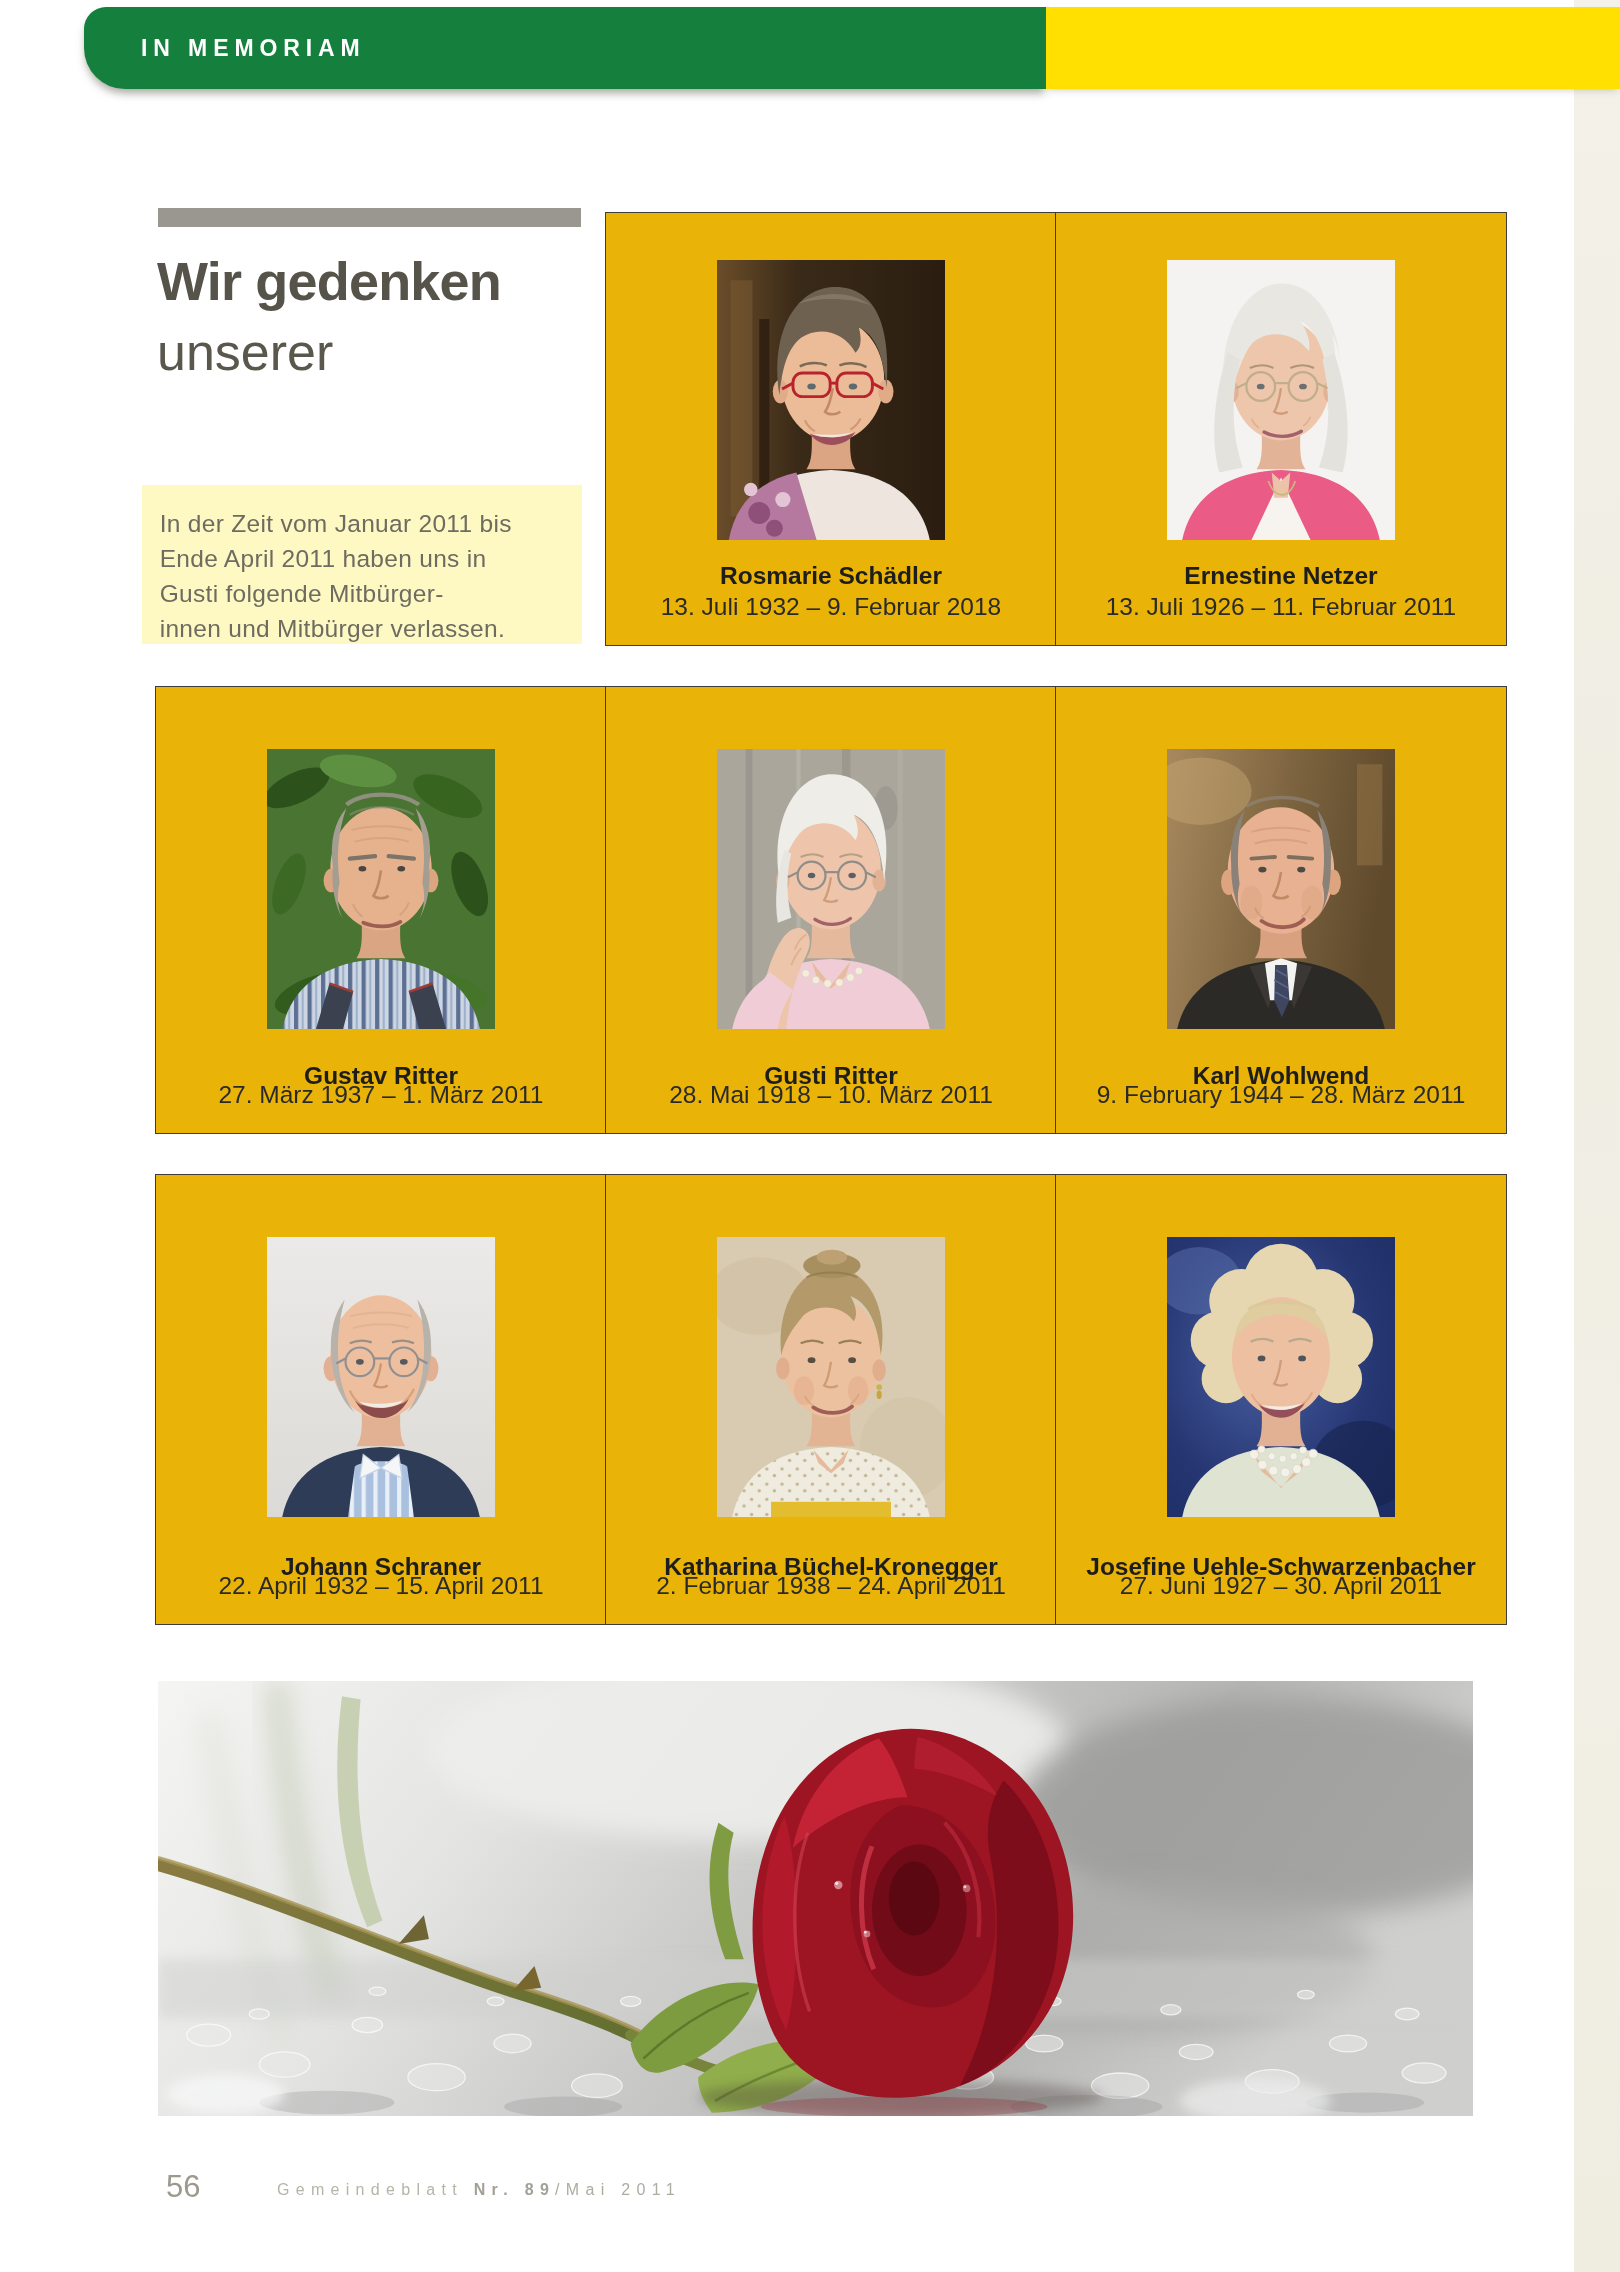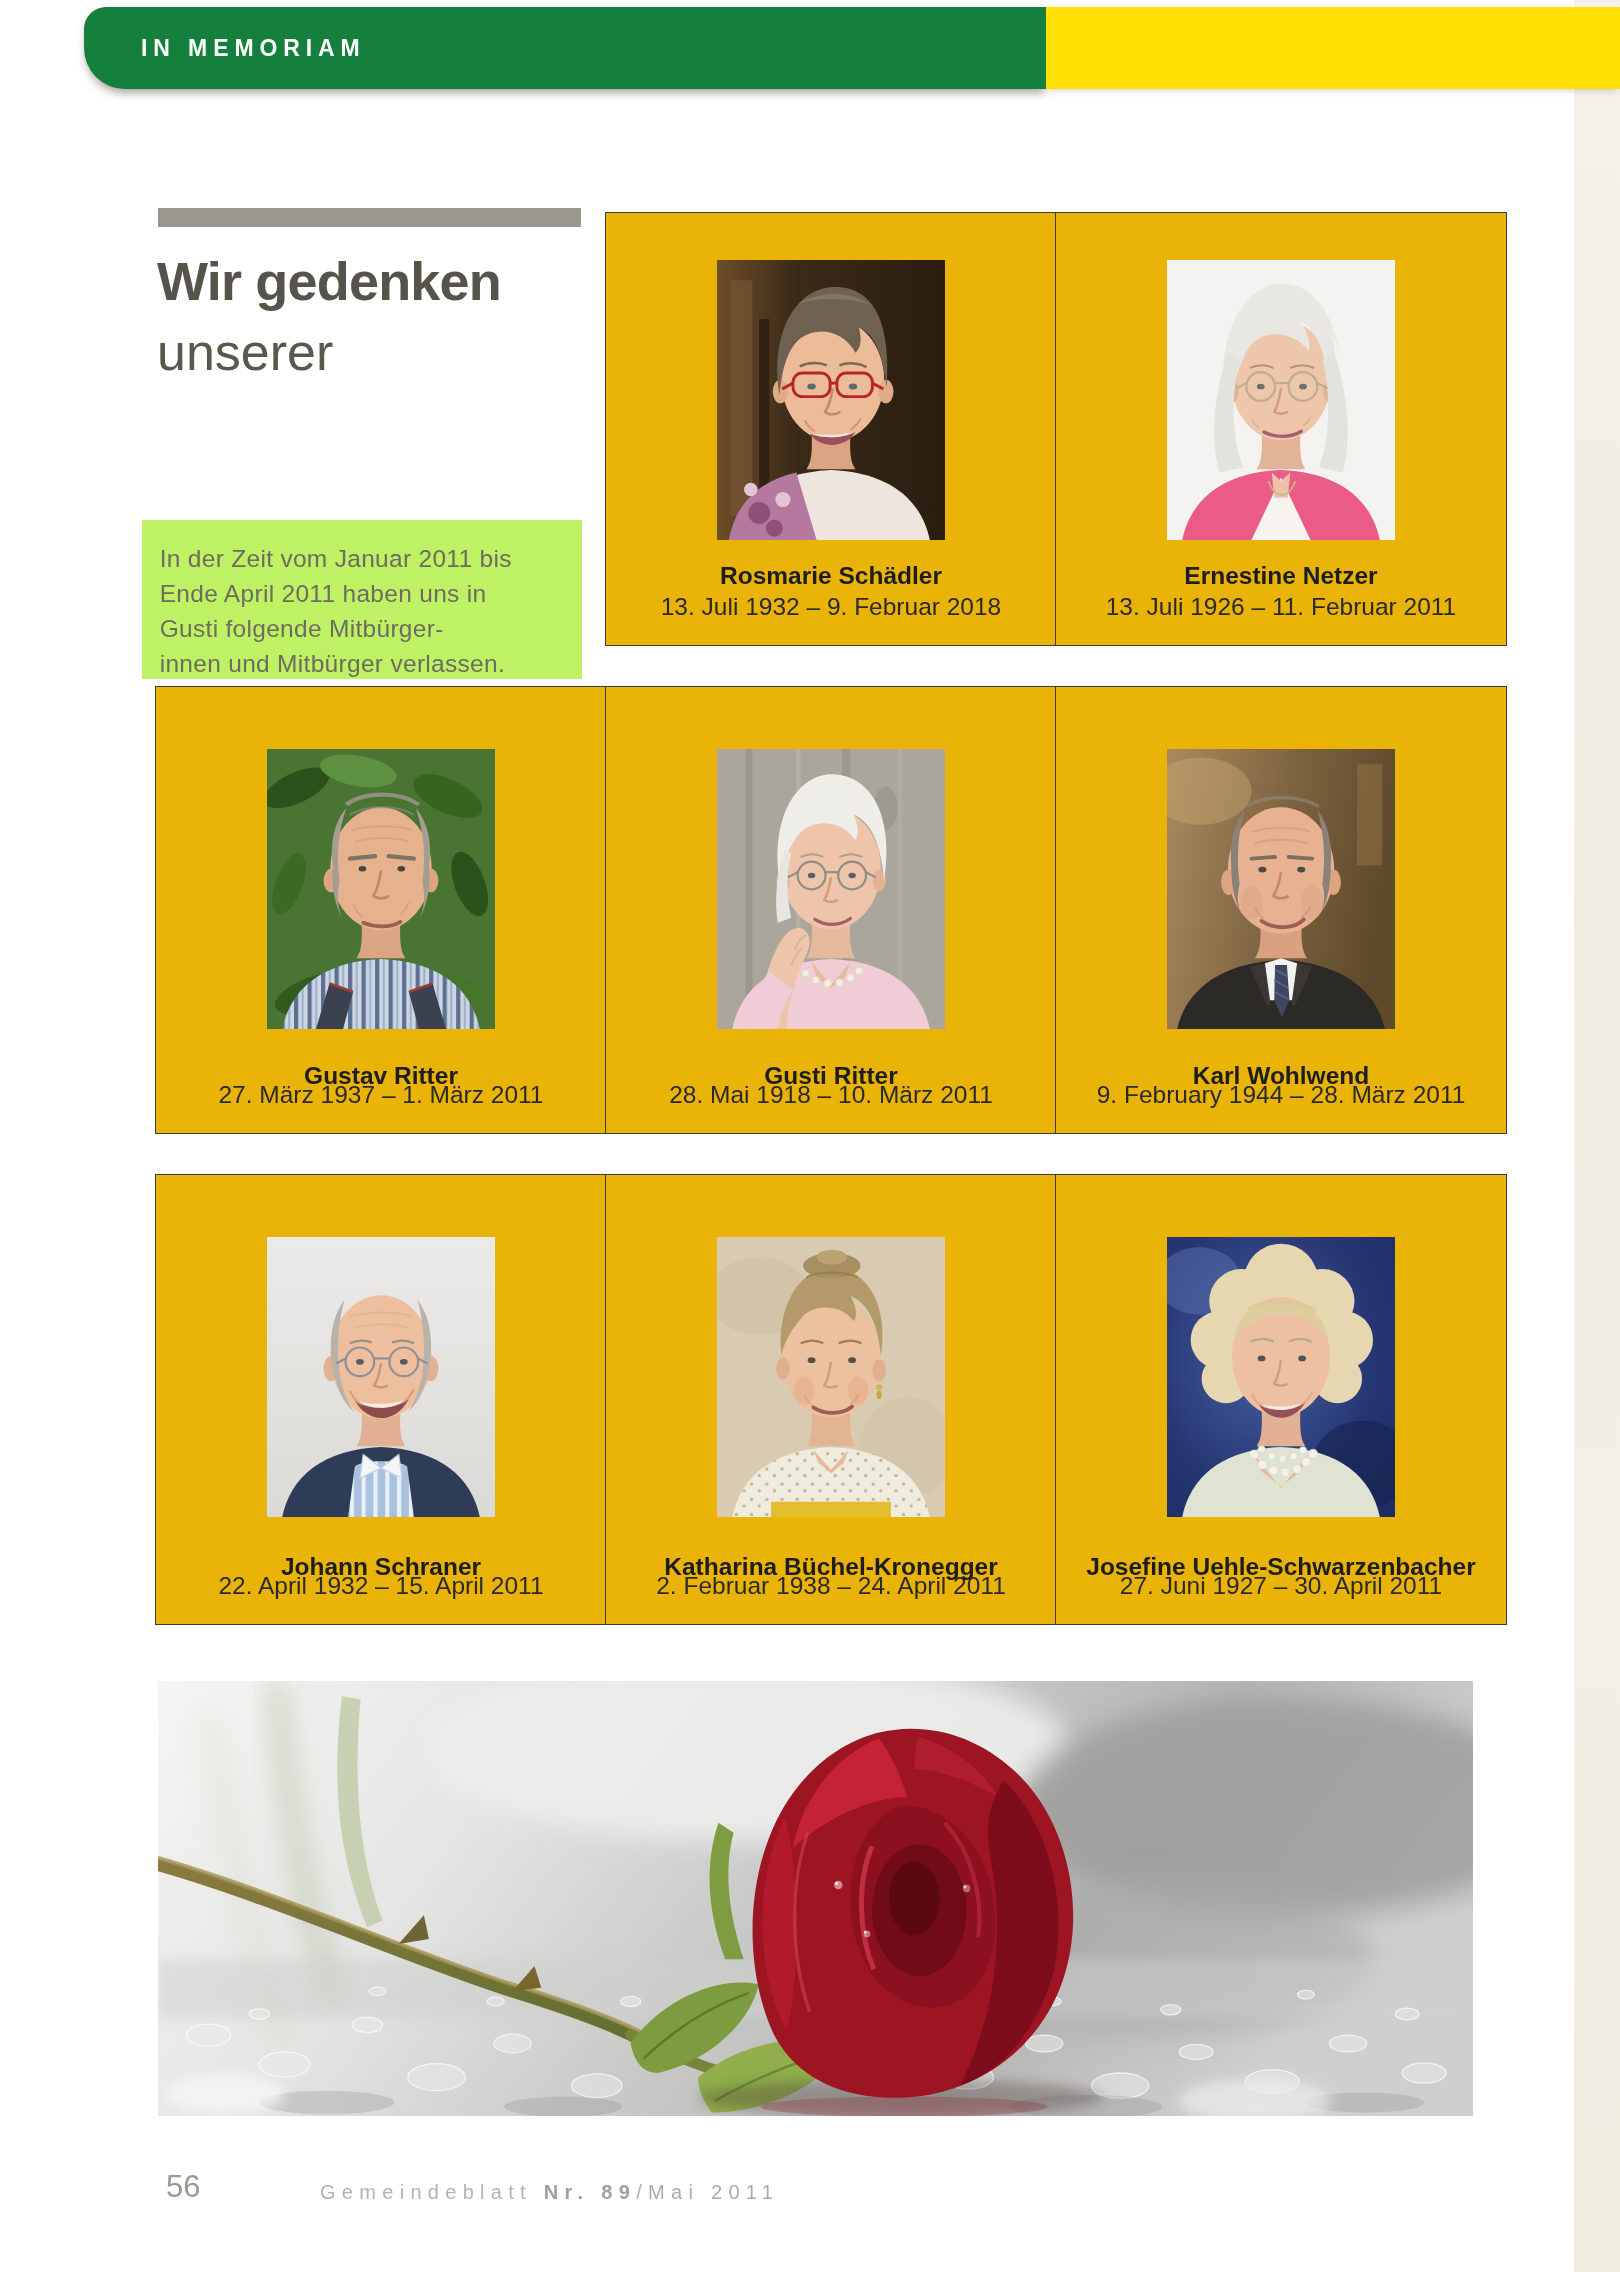--- a/index.html
+++ b/index.html
@@ -25,22 +25,22 @@
   .accent-block {
     position:absolute; left:1046px; top:6.8px; width:574px; height:82px;
     background:#ffe000; box-shadow:0 4.2px 6.8px -2.5px rgba(120,116,106,0.35);
   }
   
   .title-rule { position:absolute; left:158px; top:208px; width:423px; height:19.4px; background:#9a9790; }
   .title-line1 { position:absolute; left:157px; top:250px; font-size:54px; font-weight:bold; color:#56534a; letter-spacing:-0.8px; white-space:nowrap; }
   .title-line2 { position:absolute; left:157px; top:322px; font-size:52px; font-weight:300; color:#5a574d; white-space:nowrap; }
   .title-line3 { position:absolute; left:157px; top:388px; font-size:52px; font-weight:300; color:#5a574d; white-space:nowrap; }
   .intro-box {
-    position:absolute; left:142px; top:520px; width:440px; height:159px;
-    background:#bef264; box-sizing:border-box; padding:21px 13.5px 0 17.7px;
+    position:absolute; left:142px; top:485px; width:440px; height:159px;
+    background:#fef9c3; box-sizing:border-box; padding:21px 13.5px 0 17.7px;
   }
   .intro-box .line { font-size:24.5px; line-height:35px; color:#6e6b61; letter-spacing:0.3px; white-space:nowrap; }
   
   .card {
     position:absolute; width:452px; background:#eab308;
     border:1.7px solid #3d3c38; box-sizing:border-box;
   }
   .card.r1 { top:212px; height:434px; }
   .card.r2 { top:686px; height:448px; }
   .card.r3 { top:1174px; height:451px; }
@@ -60,21 +60,21 @@
     position:absolute; left:0; right:0; bottom:23.6px; text-align:center;
     font-size:24.5px; color:#2a2a28; white-space:nowrap;
   }
   .card.r1 .person-name { bottom:55px; }
   .card.r2 .person-name, .card.r3 .person-name { bottom:43px; }
   
   .rose-figure { position:absolute; left:158px; top:1681px; width:1315px; height:435px; }
   .rose-figure svg { display:block; width:100%; height:100%; }
   
   .page-number { position:absolute; left:166px; top:2169px; font-size:31px; color:#9c998f; }
-  .journal-line { position:absolute; left:277px; top:2181px; font-size:20px; letter-spacing:6.3px; white-space:nowrap;margin-left:43px; }
+  .journal-line { position:absolute; left:277px; top:2181px; font-size:16px; letter-spacing:6.3px; white-space:nowrap; }
   .j-name  { color:#b6b3a9; font-weight:400; }
   .j-issue { color:#a3a096; font-weight:700; }
   .j-date  { color:#aeaba1; font-weight:400; }
 </style>
 </head>
 <body>
 
 <div class="page">
 
   <div class="paper-strip"></div>

